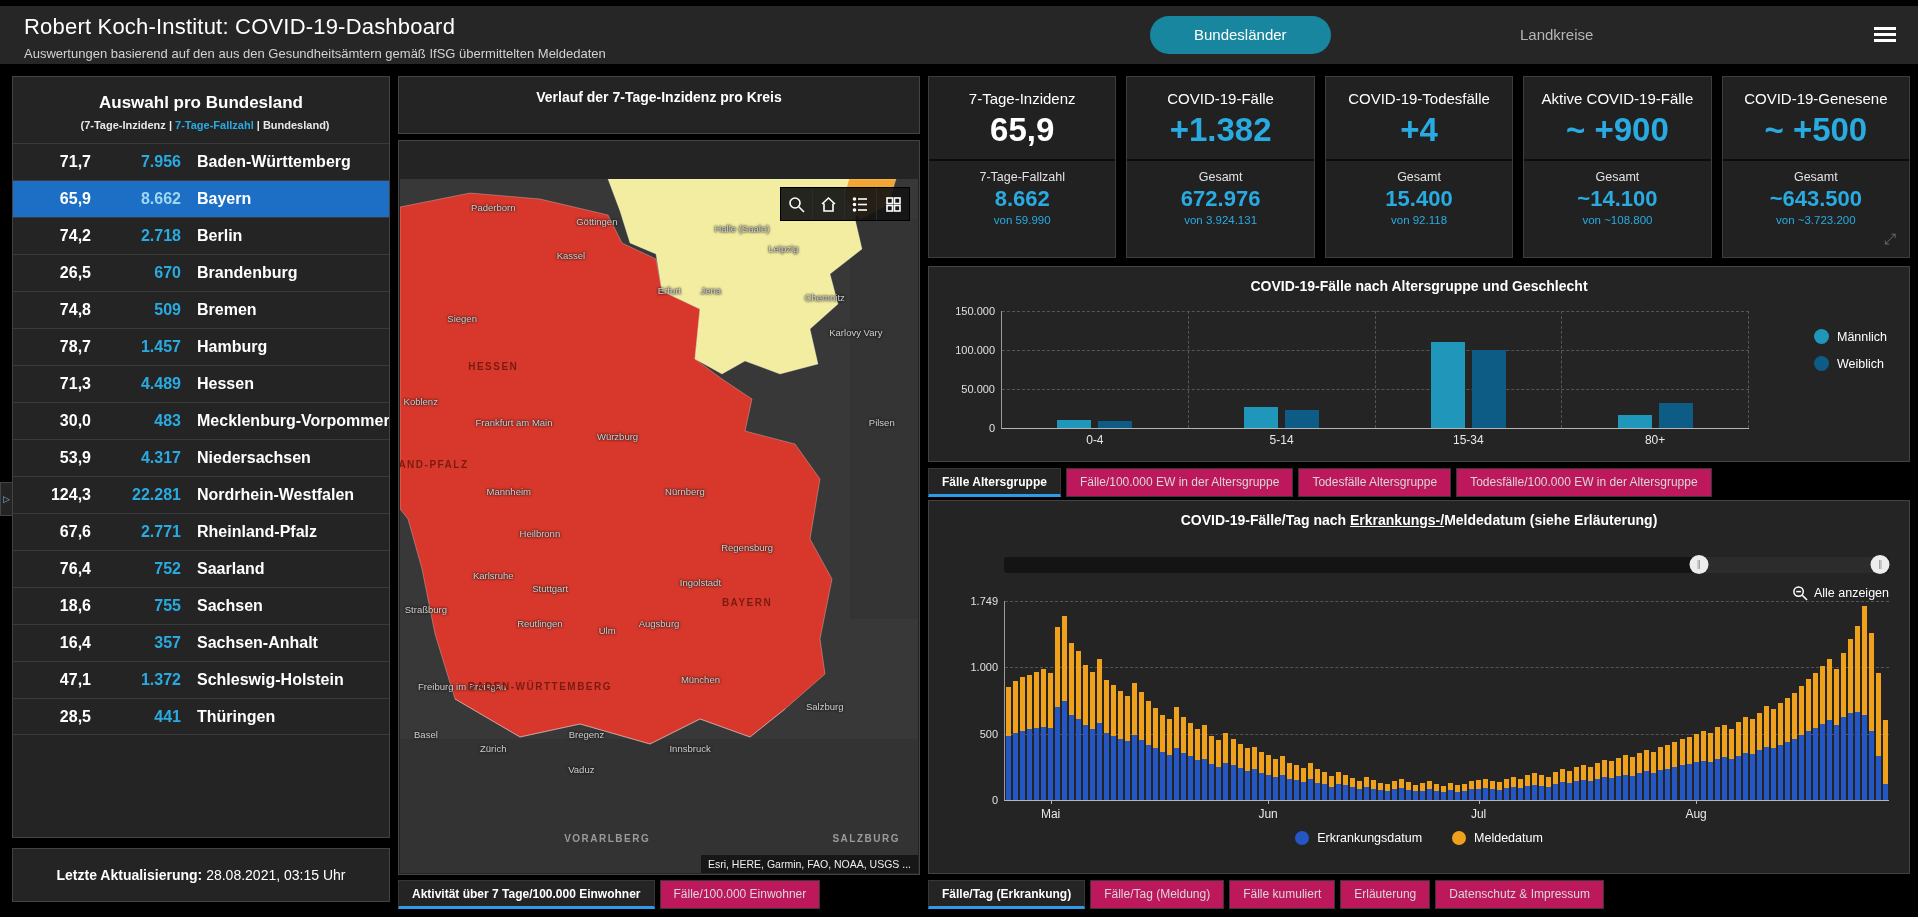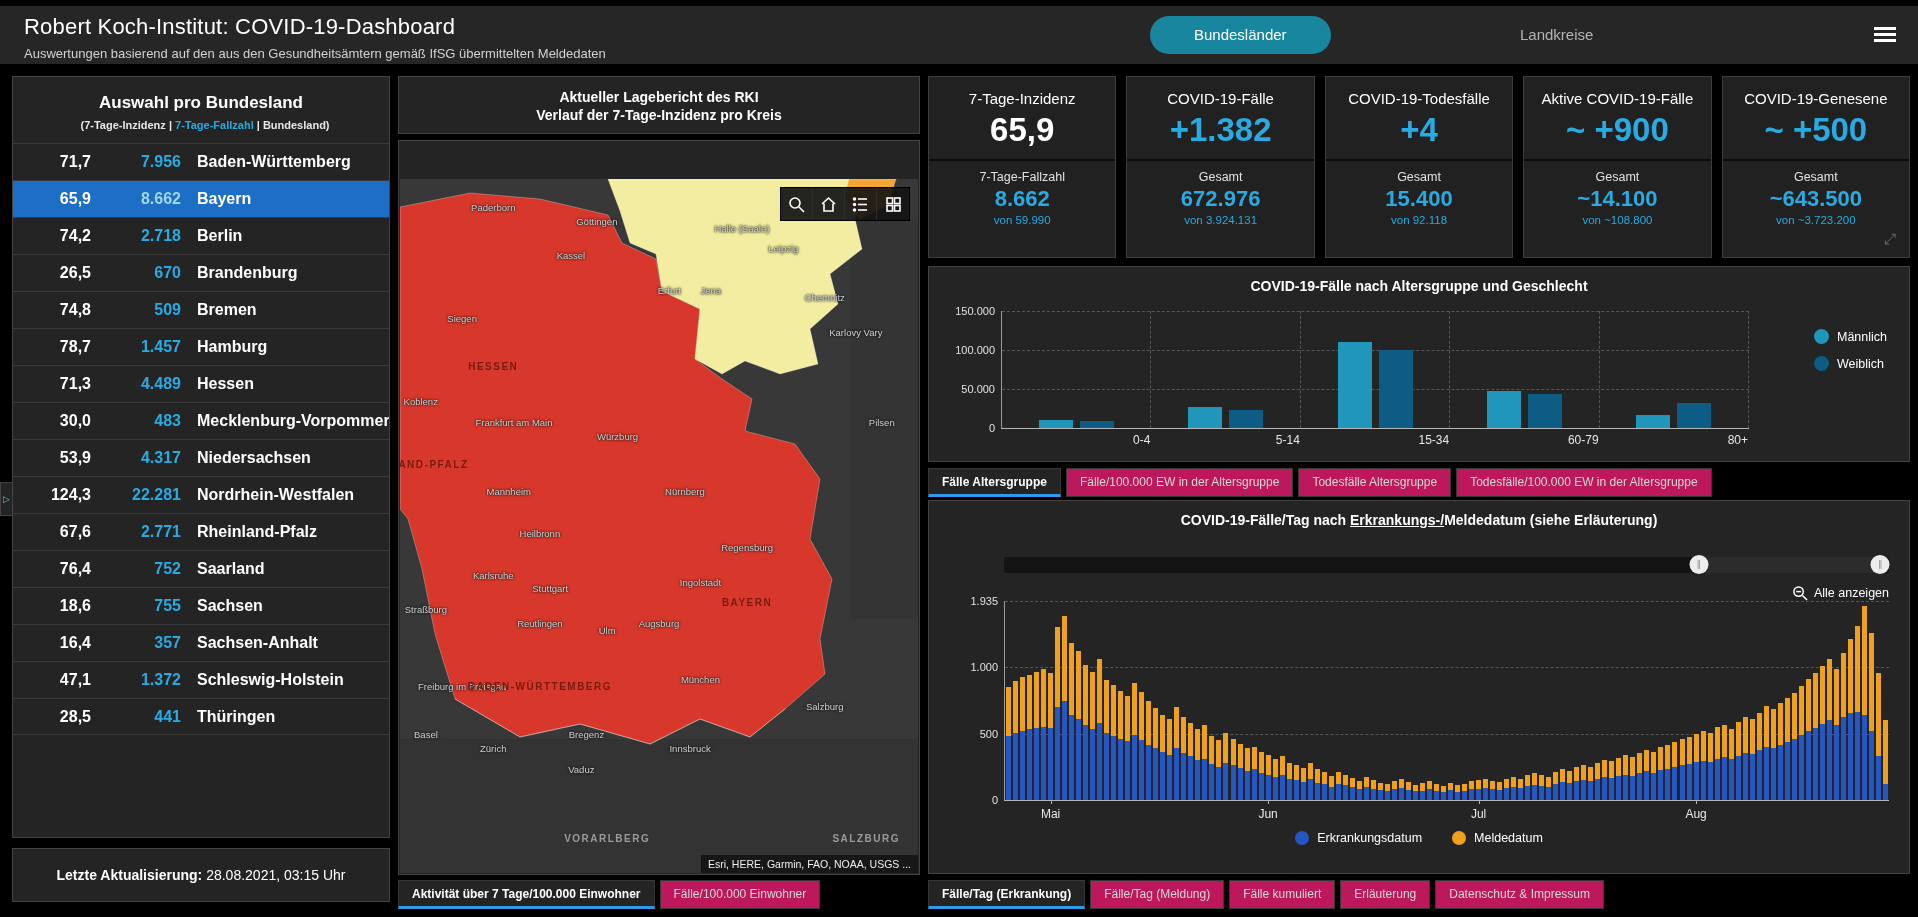--- a/index.html
+++ b/index.html
@@ -68,21 +68,21 @@
   .kpi-von { margin-top:2px; font-size:11.5px; color:#29abe2; }
 
   
   #age-panel { left:928px; top:266px; width:982px; height:196px; }
   .chart-title { text-align:center; font-size:14px; font-weight:bold; color:#fff; margin-top:11px; }
   #age-plot { position:absolute; left:72px; right:160px; top:44px; height:118px; border-left:1px solid #9a9a9a; border-bottom:1px solid #b5b5b5; }
   .gline { position:absolute; left:0; right:0; border-top:1px dashed #555; }
   #age-cats { position:absolute; left:0; right:0; top:0; bottom:0; display:flex; }
   .acat { flex:1; position:relative; display:flex; align-items:flex-end; justify-content:center; gap:7px; border-right:1px dashed #555; }
   .abar { width:34px; }
-  .acat-label { position:absolute; left:0; right:0; top:100%; margin-top:5px; text-align:right; font-size:12px; color:#e8e8e8; }
+  .acat-label { position:absolute; left:0; right:0; top:100%; margin-top:5px; text-align:center; font-size:12px; color:#e8e8e8; }
   #age-legend { position:absolute; right:22px; top:62px; }
   .lg-item { display:flex; align-items:center; margin-bottom:12px; }
   .lg-dot { width:15px; height:15px; border-radius:50%; margin-right:8px; }
   .lg-txt { font-size:12.5px; color:#fff; }
   #age-tabs { left:928px; top:468px; }
   .expand-ico { position:absolute; left:1884px; top:230px; color:#6b6b6b; font-size:15px; cursor:pointer; }
 
   
   #daily-panel { left:928px; top:500px; width:982px; height:374px; }
   .u { text-decoration:underline; }
@@ -209,21 +209,20 @@
         </div>
       </div>
   </div>
   <div class="panel" id="sb-footer">
     <b>Letzte Aktualisierung:</b>
     <span>28.08.2021, 03:15 Uhr</span>
   </div>
   <div class="edge-handle">▷</div>
 
   <div class="panel" id="map-header">
-    <div>Aktueller Lagebericht des RKI</div>
     <div>Verlauf der 7-Tage-Inzidenz pro Kreis</div>
   </div>
   <div class="panel" id="map-panel">
     <div id="map-area">
       <svg id="map-svg" width="520" height="696" viewBox="0 0 520 696">
         <rect x="0" y="0" width="520" height="696" fill="#383838"></rect>
         <rect x="0" y="560" width="520" height="136" fill="#333333"></rect>
         <rect x="450" y="40" width="70" height="400" fill="#343434"></rect>
         <path fill="#d8382b" stroke="rgba(255,255,255,0.28)" stroke-width="1" d="M 0,28 L 70,14 L 140,20 L 208,36 L 222,64 L 256,80 L 262,112 L 300,130 L 295,180 L 322,200 L 352,220 L 345,252 L 395,265 L 420,300 L 410,360 L 432,400 L 420,460 L 425,495 L 385,530 L 350,558 L 300,540 L 250,565 L 180,545 L 120,558 L 55,520 L 35,455 L 22,390 L 8,340 L 0,330 Z"></path>
         <path fill="#f2eda0" stroke="rgba(255,255,255,0.28)" stroke-width="1" d="M 208,0 L 470,0 L 455,40 L 462,70 L 430,95 L 438,125 L 410,150 L 418,185 L 380,195 L 345,182 L 322,195 L 295,180 L 300,130 L 262,112 L 256,75 L 230,64 L 220,32 Z"></path>
@@ -381,25 +380,20 @@
             <div class="abar" style="height: 18%; background: rgb(31, 150, 186);"></div>
             <div class="abar" style="height: 15.3333%; background: rgb(13, 92, 134);"></div>
             <div class="acat-label">5-14</div>
           </div>
           <div class="acat">
             <div class="abar" style="height: 73.3333%; background: rgb(31, 150, 186);"></div>
             <div class="abar" style="height: 66.6667%; background: rgb(13, 92, 134);"></div>
             <div class="acat-label">15-34</div>
           </div>
           <div class="acat">
-            <div class="abar" style="height: 31.3333%; background: rgb(31, 150, 186);"></div>
-            <div class="abar" style="height: 28.6667%; background: rgb(13, 92, 134);"></div>
-            <div class="acat-label">60-79</div>
-          </div>
-          <div class="acat">
             <div class="abar" style="height: 11.3333%; background: rgb(31, 150, 186);"></div>
             <div class="abar" style="height: 21.3333%; background: rgb(13, 92, 134);"></div>
             <div class="acat-label">80+</div>
           </div>
         </div>
     </div>
     <div id="age-legend">
         <div class="lg-item">
           <span class="lg-dot" style="background: rgb(31, 150, 186);"></span>
           <span class="lg-txt">Männlich</span>
@@ -432,21 +426,21 @@
           <line x1="4.5" y1="7" x2="9.5" y2="7"></line>
           <line x1="11" y1="11" x2="16" y2="16"></line>
         </svg>
       <span>Alle anzeigen</span>
     </div>
     <div id="daily-plot">
       <div class="gline" style="top:0"></div>
       <div class="gline" style="top:33.33%"></div>
       <div class="gline" style="top:66.66%"></div>
       <div id="daily-yticks">
-          <div class="yt" style="top: 0%;">1.935</div>
+          <div class="yt" style="top: 0%;">1.749</div>
           <div class="yt" style="top: 33.33%;">1.000</div>
           <div class="yt" style="top: 66.66%;">500</div>
           <div class="yt" style="top: 99.99%;">0</div>
         </div>
       <div id="daily-bars">
           <div class="dcol">
             <div style="height: 64px; background: rgb(36, 86, 196);"></div>
             <div style="height: 49.3333px; background: rgb(240, 161, 28);"></div>
           </div>
           <div class="dcol">

